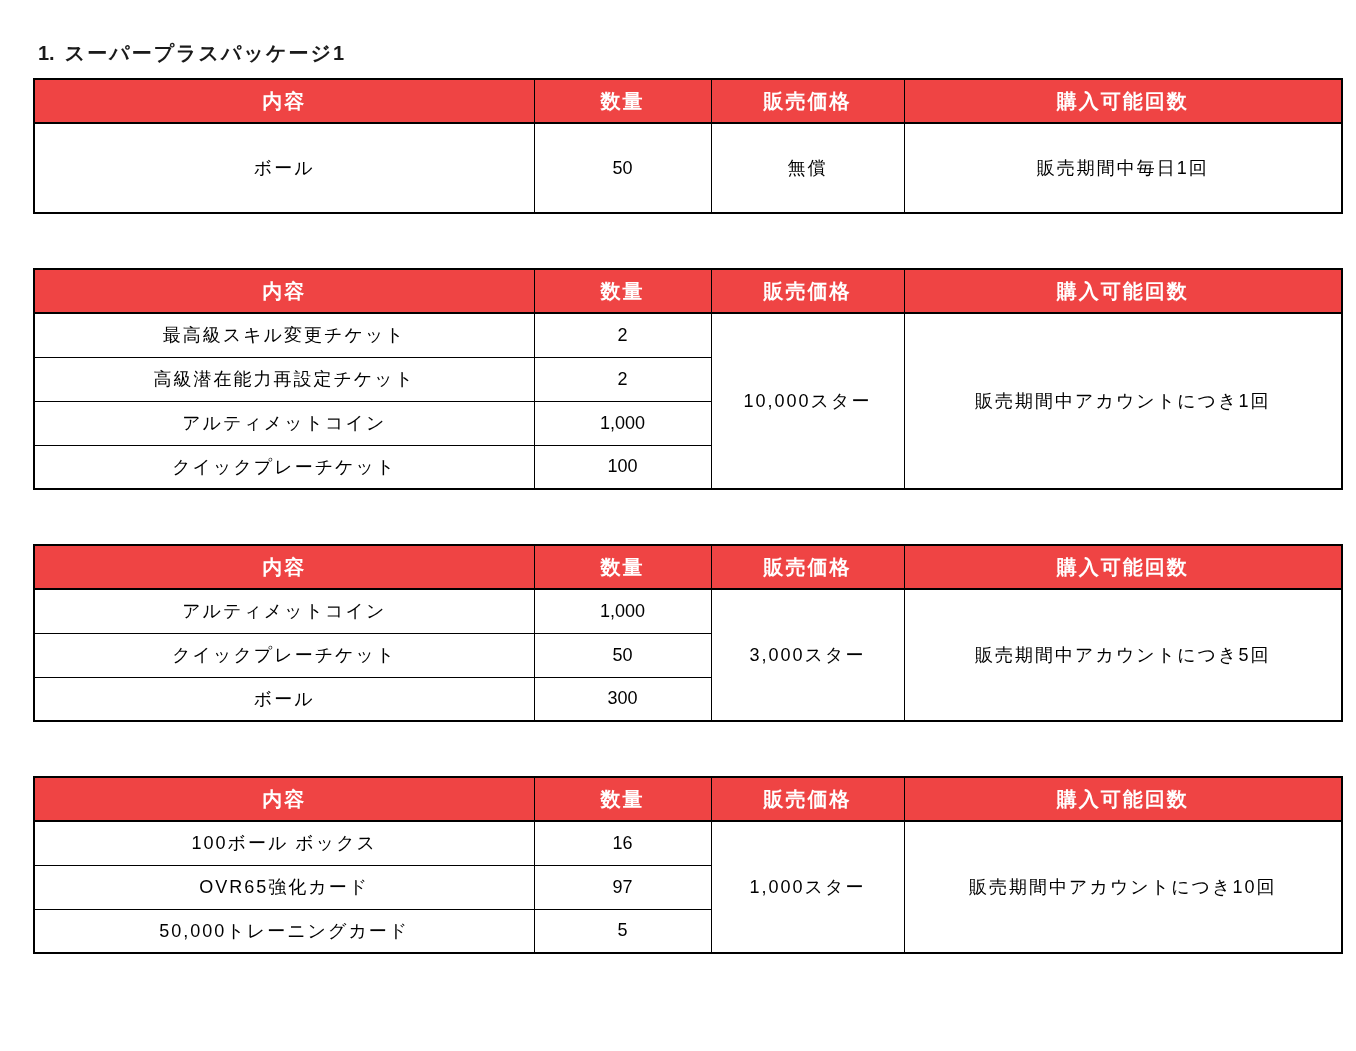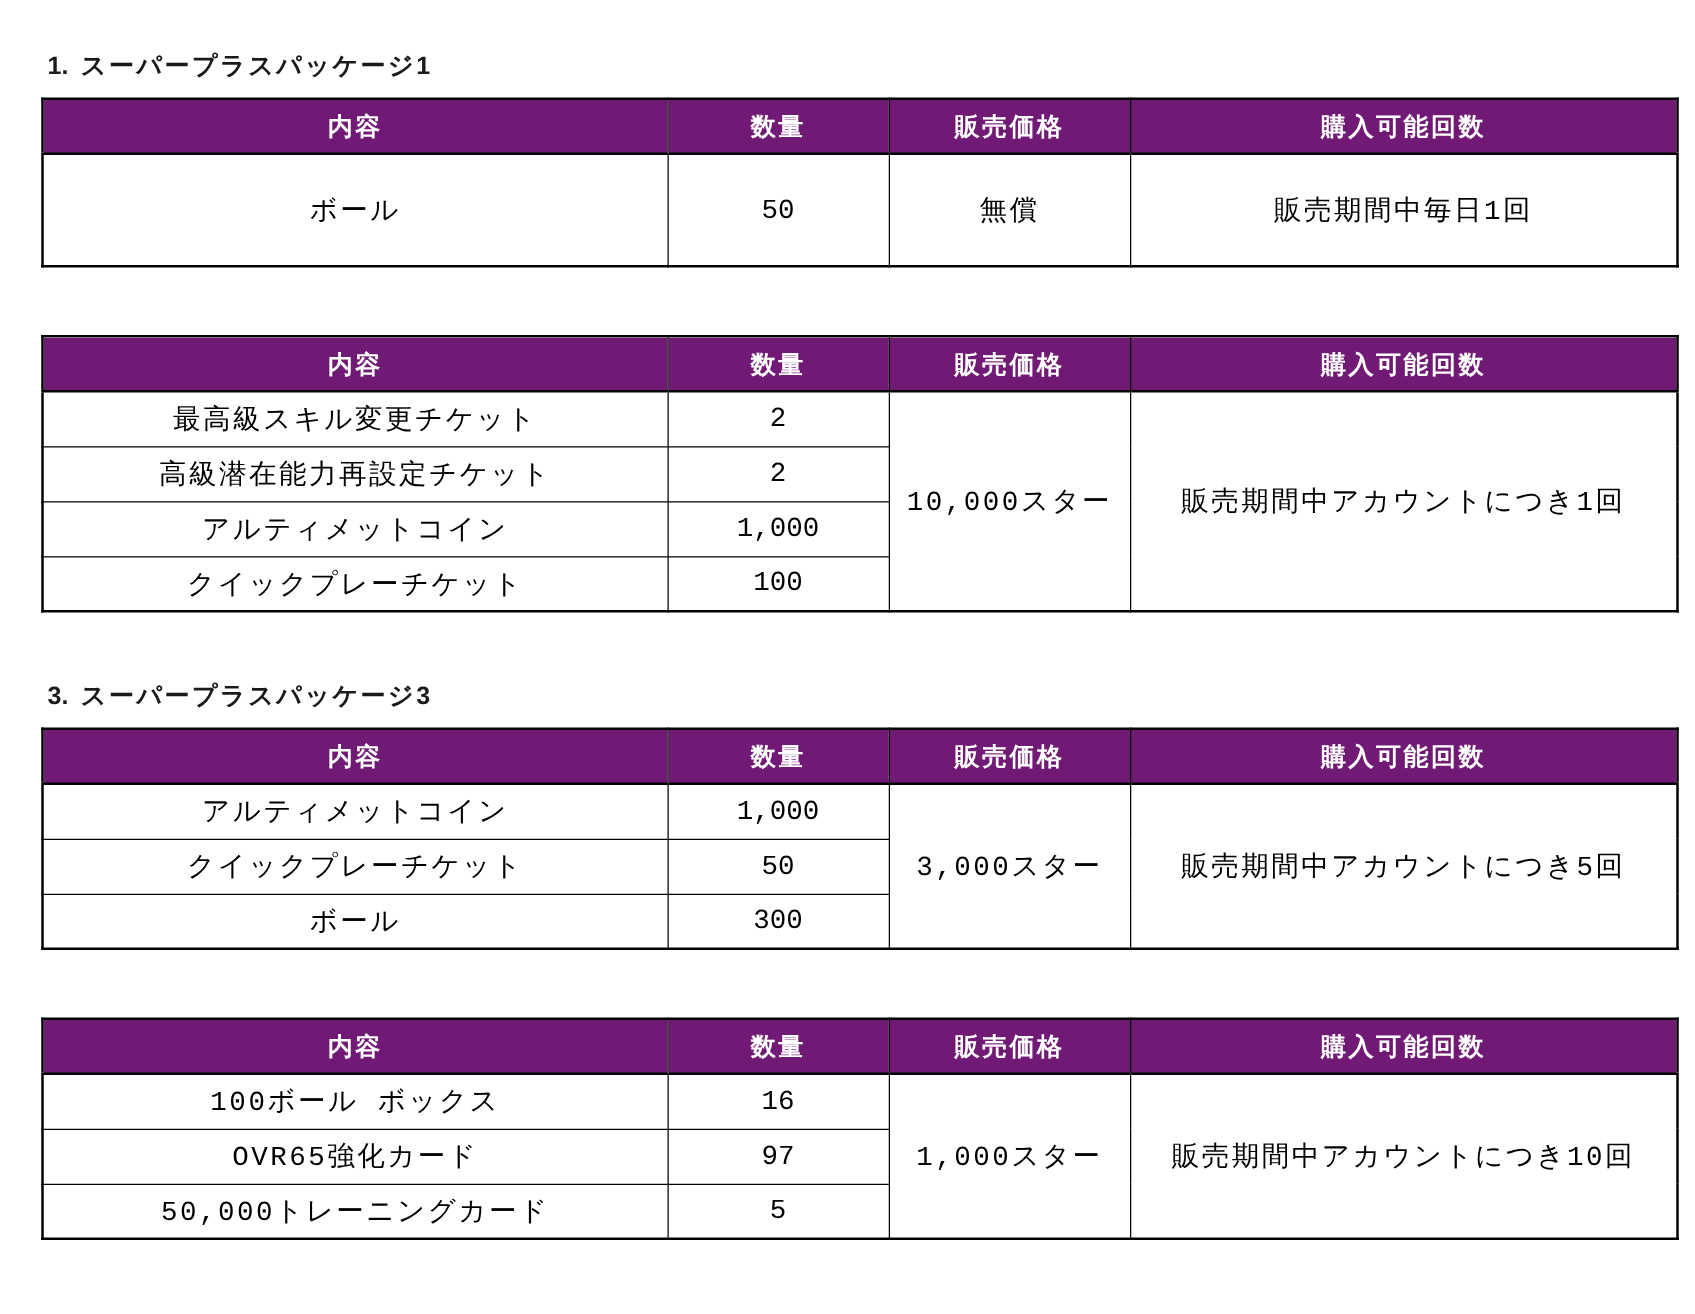--- a/index.html
+++ b/index.html
@@ -37,34 +37,33 @@
   }
   .pkg th, .pkg td {
     border: 1px solid #000000;
     text-align: center;
     vertical-align: middle;
     padding: 0 4px;
     box-sizing: border-box;
     overflow: hidden;
   }
   .pkg th {
-    background: #701a75;
+    background: #ef4444;
     color: #ffffff;
     font-size: 20px;
     font-weight: bold;
     letter-spacing: 2px;
     height: 44px;
     border-bottom: 2px solid #000000;
   }
   .pkg td {
-    font-size: 22px;
+    font-size: 18px;
     letter-spacing: 2px;
     height: 44px;
     background: #ffffff;
-    font-family: Liberation Mono, monospace;
   }
   .pkg td.num-cell { letter-spacing: 0; }
   .tall td { height: 90px; }
   .col-content { width: 500px; }
   .col-qty     { width: 177px; }
   .col-price   { width: 193px; }
   .col-limit   { width: 438px; }
 </style>
 </head>
 <body>
@@ -132,21 +131,20 @@
         </tr>
         <tr>
           <td>クイックプレーチケット</td>
           <td class="num-cell">100</td>
         </tr>
       </tbody>
     </table>
   </div>
 
   <div class="section">
-    <h2 class="section-title"><span class="num">3.</span><span>スーパープラスパッケージ3</span></h2>
     <table class="pkg">
       <colgroup>
           <col class="col-content">
           <col class="col-qty">
           <col class="col-price">
           <col class="col-limit">
         </colgroup>
       <thead>
         <tr>
           <th>内容</th>

